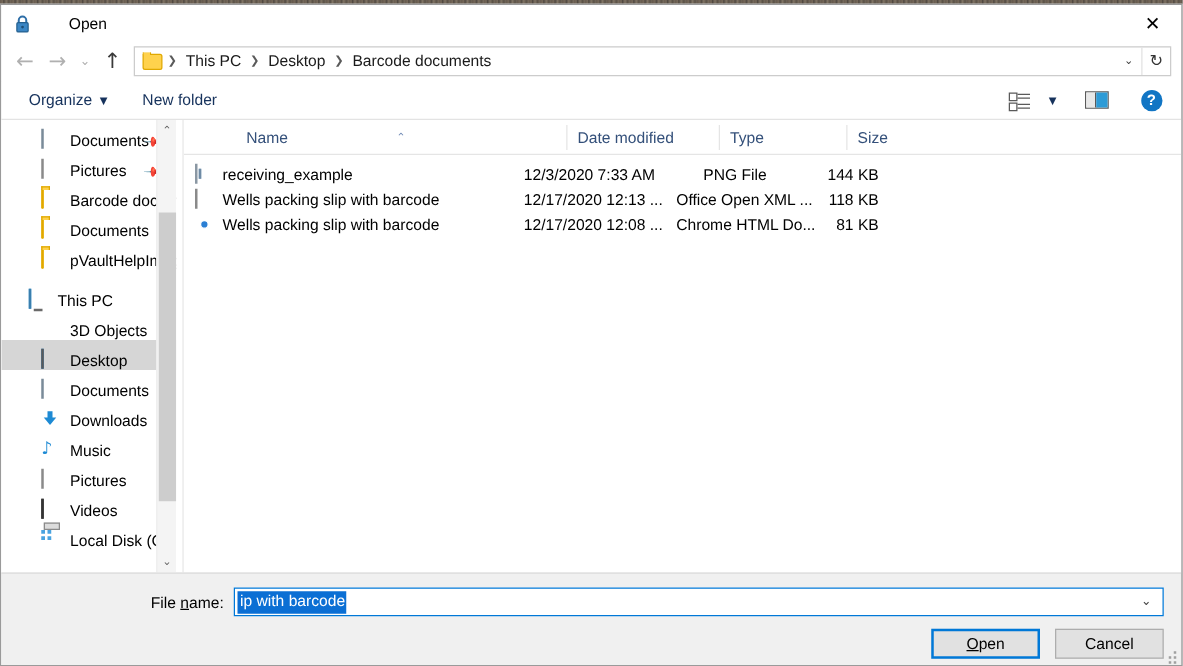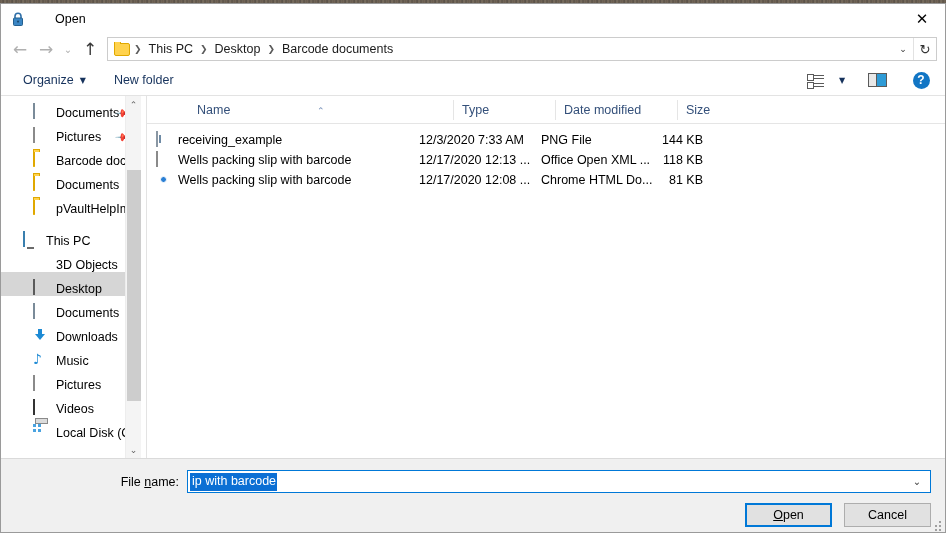--- a/index.html
+++ b/index.html
@@ -527,21 +527,21 @@
   .fr-name {
     width: 264px;
     display: flex;
     align-items: center;
     padding-left: 9px;
     box-sizing: border-box;
     white-space: nowrap;
   }
   .fr-name span.t { margin-left: 8px; }
   .fr-date { width: 122px; padding-left: 8px; box-sizing: border-box; white-space: nowrap; }
-  .fr-type { width: 102px; padding-left: 8px; box-sizing: border-box; white-space: nowrap; }
+  .fr-type { width: 102px; padding-left: 8px; box-sizing: border-box; white-space: nowrap; text-align: center; }
   .fr-size { width: 80px; padding-right: 12px; box-sizing: border-box; text-align: right; white-space: nowrap; }
 
   .fic { width: 14px; height: 16px; position: relative; flex: none; }
   .fic-png {
     width: 13px; height: 15px;
     border: 1px solid #8a97a3;
     background: #fff;
     box-sizing: border-box;
     position: relative;
   }
@@ -838,22 +838,22 @@
 
     <div id="splitter"></div>
 
     <div id="filelist">
 
       <div id="col-headers">
         <div class="col-h col-name">
           <span>Name</span>
           <span id="sort-caret">⌃</span>
         </div>
+        <div class="col-h col-date">Date modified</div>
         <div class="col-h col-type">Type</div>
-        <div class="col-h col-date">Date modified</div>
         <div class="col-h col-size">Size</div>
       </div>
 
       <div style="padding-top:6px">
 
         <div class="file-row">
           <div class="fr-name">
             <span class="fic"><span class="fic-png"></span></span>
             <span class="t">receiving_example</span>
           </div>

